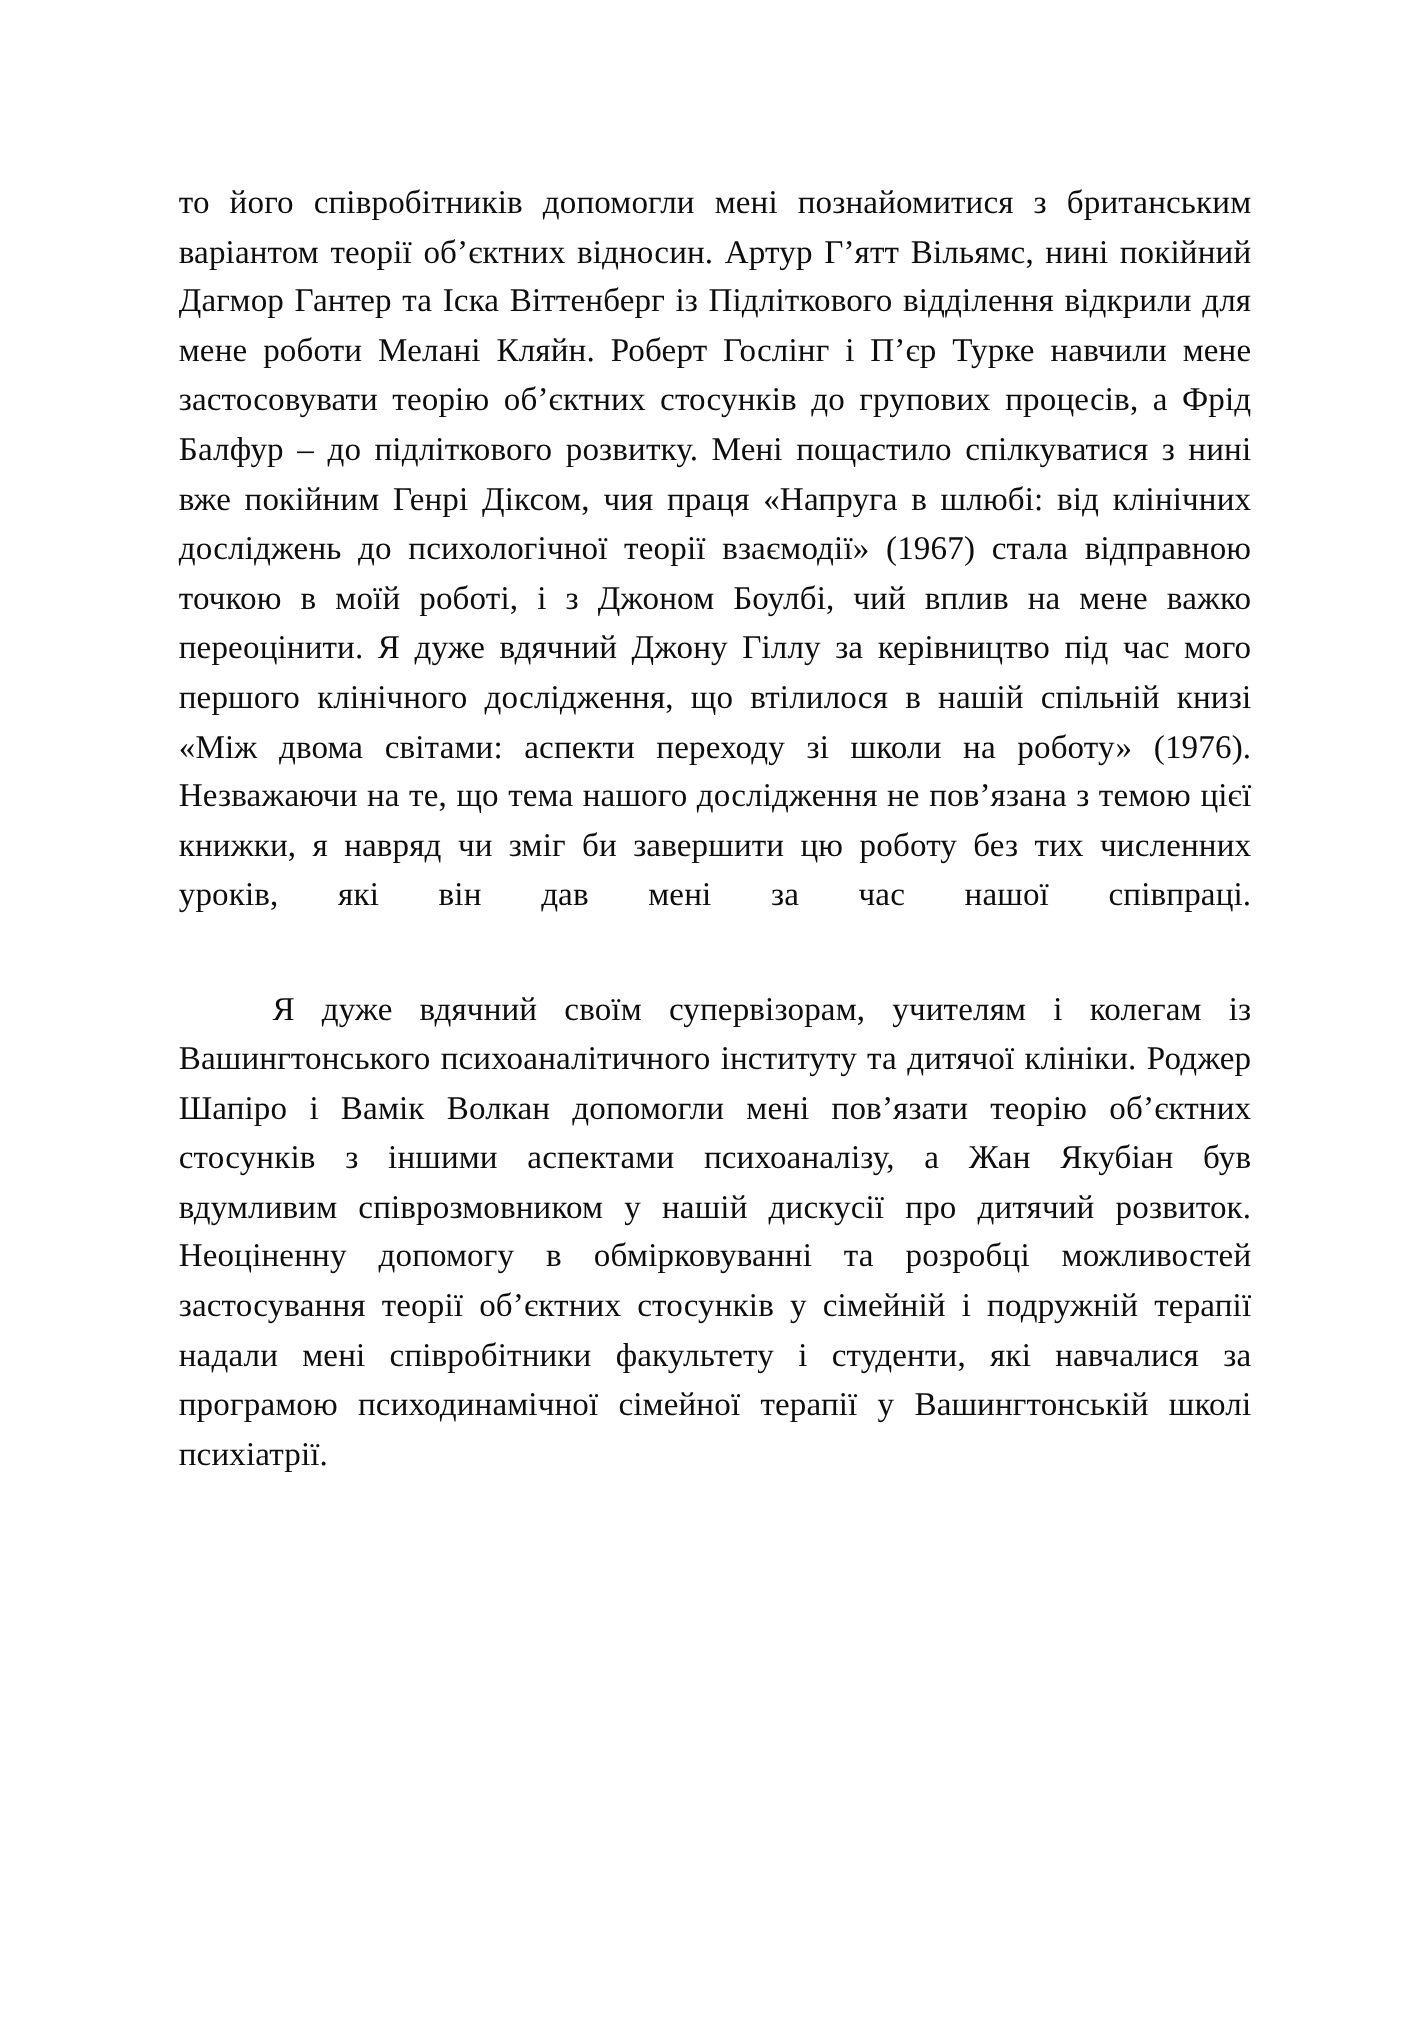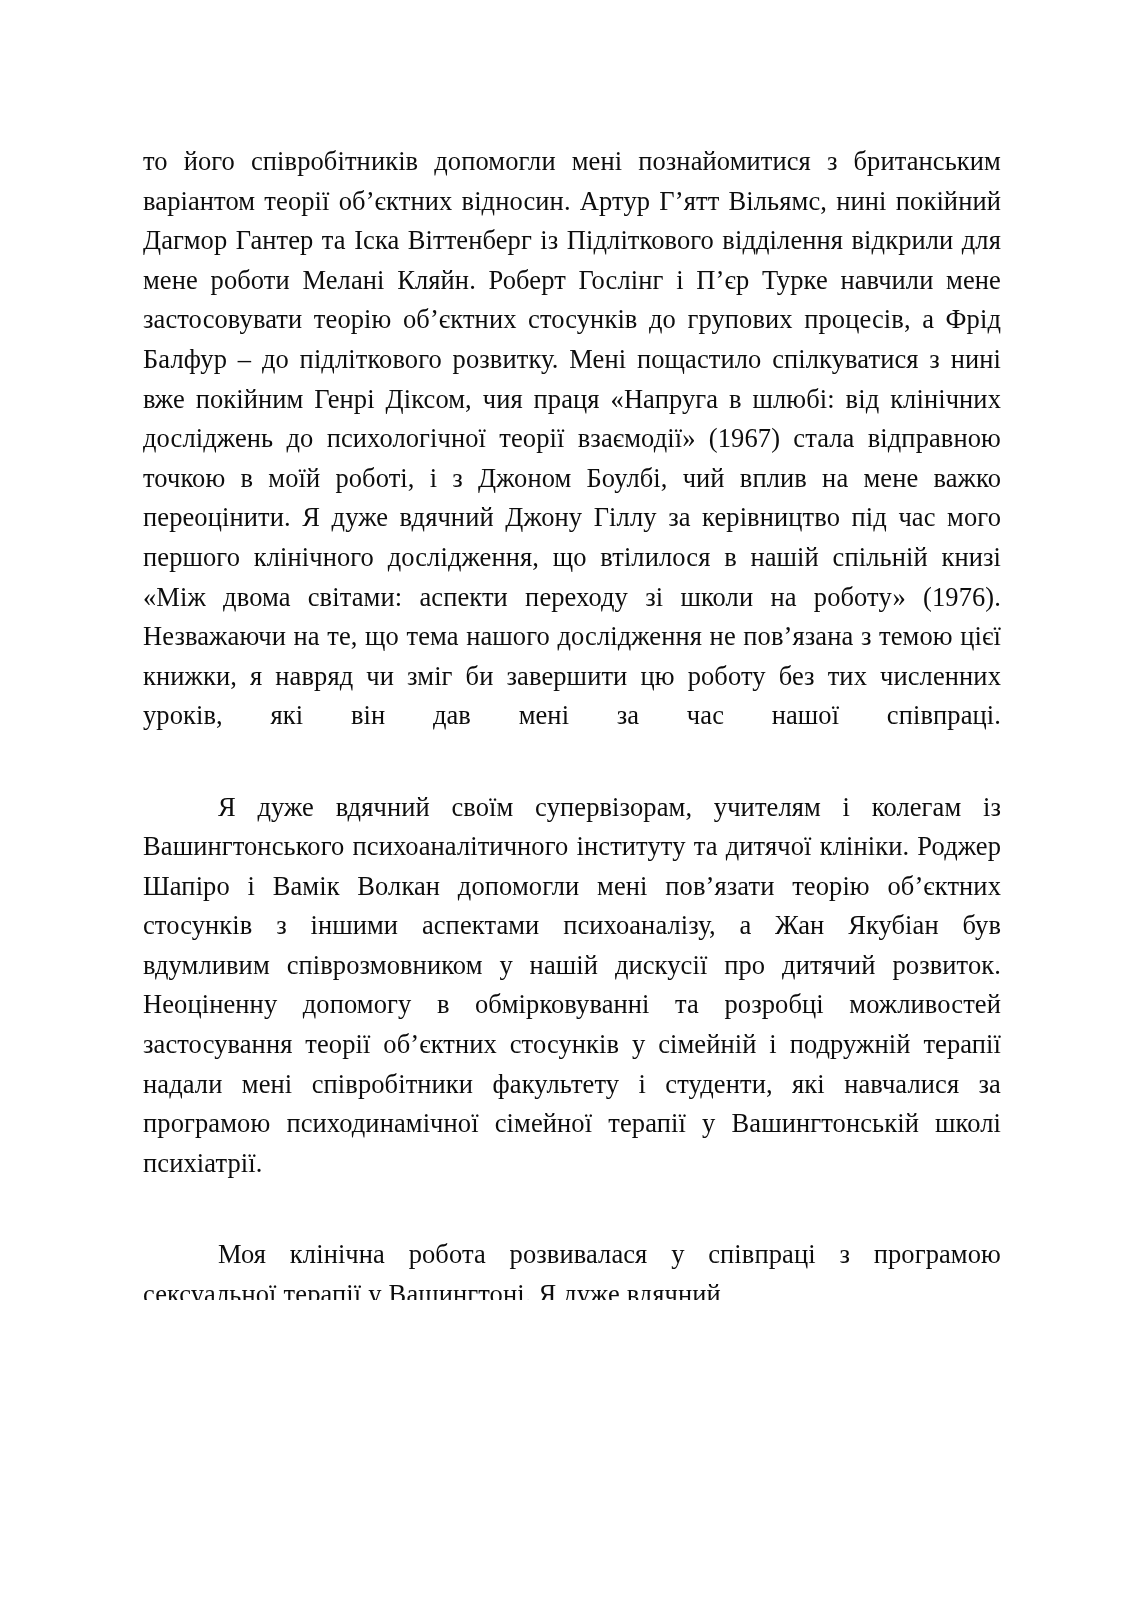--- a/index.html
+++ b/index.html
@@ -75,19 +75,18 @@
 <body>
 
 <div class="page">
 
   <div class="text-block">
 
     <p class="para">то його співробітників допомогли мені познайомитися з британським варіантом теорії об’єктних відносин. Артур Г’ятт Вільямс, нині покійний Дагмор Гантер та Іска Віттенберг із Підліткового відділення відкрили для мене роботи Мелані Кляйн. Роберт Гослінг і П’єр Турке навчили мене застосовувати теорію об’єктних стосунків до групових процесів, а Фрід Балфур – до підліткового розвитку. Мені пощастило спілкуватися з нині вже покійним Генрі Діксом, чия праця «Напруга в шлюбі: від клінічних досліджень до психологічної теорії взаємодії» (1967) стала відправною точкою в моїй роботі, і з Джоном Боулбі, чий вплив на мене важко переоцінити. Я дуже вдячний Джону Гіллу за керівництво під час мого першого клінічного дослідження, що втілилося в нашій спільній книзі «Між двома світами: аспекти переходу зі школи на роботу» (1976). Незважаючи на те, що тема нашого дослідження не пов’язана з темою цієї книжки, я навряд чи зміг би завершити цю роботу без тих численних уроків, які він дав мені за час нашої співпраці.</p>
 
     <p class="para indent">Я дуже вдячний своїм супервізорам, учителям і колегам із Вашингтонського психоаналітичного інституту та дитячої клініки. Роджер Шапіро і Вамік Волкан допомогли мені пов’язати теорію об’єктних стосунків з іншими аспектами психоаналізу, а Жан Якубіан був вдумливим співрозмовником у нашій дискусії про дитячий розвиток. Неоціненну допомогу в обмірковуванні та розробці можливостей застосування теорії об’єктних стосунків у сімейній і подружній терапії надали мені співробітники факультету і студенти, які навчалися за програмою психодинамічної сімейної терапії у Вашингтонській школі психіатрії.</p>
 
-    <p class="para indent last-left">Моя клінічна робота розвивалася у співпраці з програмою сексуальної терапії у Вашингтоні. Я дуже вдячний</p>
 
   </div>
 
   <div class="folio">7</div>
 
 </div>
 
 </body></html>

